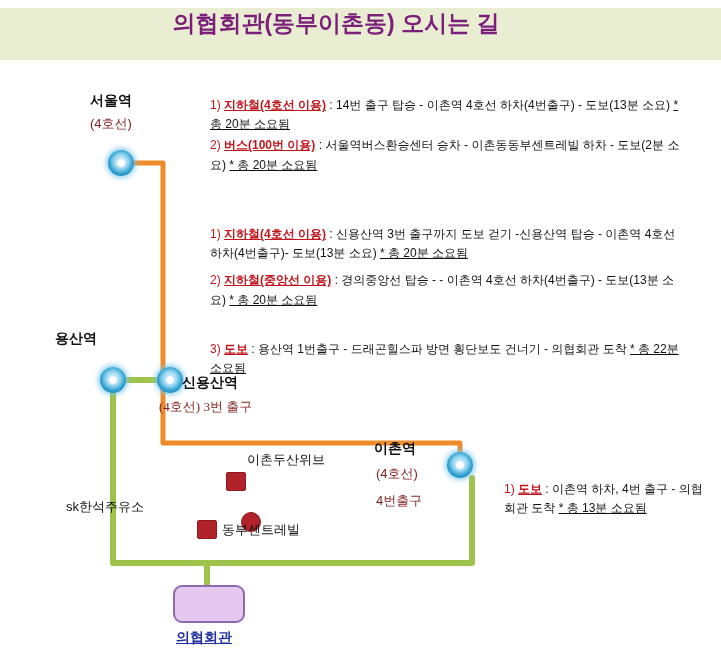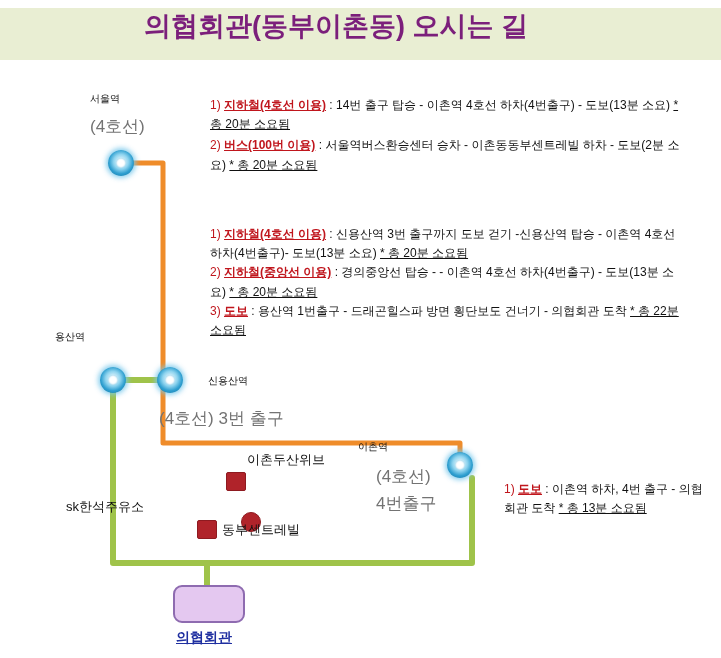--- a/index.html
+++ b/index.html
@@ -28,21 +28,21 @@
     width: 721px;
     height: 52px;
     background: #e9eed3;
   }
   .title-text {
     position: absolute;
     left: 0;
     top: 8px;
     width: 672px;
     text-align: center;
-    font-size: 27px;
+    font-size: 23px;
     font-weight: bold;
     color: #7b1f7b;
     letter-spacing: 0px;
   }
 
   
   svg.routes {
     position: absolute;
     left: 0;
     top: 0;
@@ -67,29 +67,29 @@
     width: 10px;
     height: 10px;
     border-radius: 50%;
     background: #ffffff;
     box-shadow: inset 0 0 2px #59b6dd;
   }
 
   
   .label-main {
     position: absolute;
-    font-size: 10px;
-    font-weight: normal;
+    font-size: 14px;
+    font-weight: bold;
     color: #111111;
     white-space: nowrap;
   }
   .label-sub {
     position: absolute;
-    font-size: 17px;
-    color: #737373;
+    font-size: 13px;
+    color: #7f1d1d;
     white-space: nowrap;
   }
 
   
   .landmark-box {
     position: absolute;
     width: 18px;
     height: 17px;
     background: #b0232a;
     border: 1px solid #8e1a20;
@@ -170,25 +170,25 @@
   </svg>
 
   <div class="station" style="left:108px; top:150px;"></div>
   <div class="label-main" style="left:90px; top:92px;">서울역</div>
   <div class="label-sub" style="left:90px; top:115px;">(4호선)</div>
 
   <div class="station" style="left:100px; top:367px;"></div>
   <div class="label-main" style="left:55px; top:330px;">용산역</div>
 
   <div class="station" style="left:157px; top:367px;"></div>
-  <div class="label-main" style="left:192px; top:374px;padding-left:16px;">신용산역</div>
-  <div class="label-sub" style="left:159px; top:407px;">(4호선) 3번 출구</div>
+  <div class="label-main" style="left:182px; top:374px;">신용산역</div>
+  <div class="label-sub" style="left:159px; top:398px;font-family:Liberation Serif, serif;">(4호선) 3번 출구</div>
 
   <div class="station" style="left:447px; top:452px;"></div>
-  <div class="label-main" style="left:358px; top:440px;">이촌역</div>
+  <div class="label-main" style="left:374px; top:440px;">이촌역</div>
   <div class="label-sub" style="left:376px; top:465px;">(4호선)</div>
   <div class="label-sub" style="left:376px; top:492px;">4번출구</div>
 
   <div class="landmark-box" style="left:226px; top:472px;"></div>
   <div class="landmark-label" style="left:203px; top:451px;margin-left:44px;">이촌두산위브</div>
 
   <div class="landmark-circle" style="left:241px; top:512px;"></div>
   <div class="landmark-label" style="left:66px; top:498px;">sk한석주유소</div>
 
   <div class="landmark-box" style="left:197px; top:520px;"></div>
@@ -202,25 +202,25 @@
       <span class="num">1)</span>
       <span class="kw">지하철(4호선 이용)</span><span> : 14번 출구 탑승 - 이촌역 4호선 하차(4번출구) - 도보(13분 소요) </span><span class="ul">* 총 20분 소요됨</span>
     </p>
     <p>
       <span class="num">2)</span>
       <span class="kw">버스(100번 이용)</span><span> : 서울역버스환승센터 승차 - 이촌동동부센트레빌 하차 - 도보(2분 소요) </span><span class="ul">* 총 20분 소요됨</span>
     </p>
   </div>
 
   <div class="textblock" style="left:210px; top:225px; width:480px;">
-    <p style="margin-bottom:0;">
+    <p style="margin-bottom:8px;">
       <span class="num">1)</span>
       <span class="kw">지하철(4호선 이용)</span><span> : 신용산역 3번 출구까지 도보 걷기 -신용산역 탑승 - 이촌역 4호선 하차(4번출구)- 도보(13분 소요) </span><span class="ul">* 총 20분 소요됨</span>
     </p>
-    <p style="margin-bottom:0;">
+    <p style="margin-bottom:30px;">
       <span class="num">2)</span>
       <span class="kw">지하철(중앙선 이용)</span><span> : 경의중앙선 탑승 - - 이촌역 4호선 하차(4번출구) - 도보(13분 소요) </span><span class="ul">* 총 20분 소요됨</span>
     </p>
     <p>
       <span class="num">3)</span>
       <span class="kw">도보</span><span> : 용산역 1번출구 - 드래곤힐스파 방면 횡단보도 건너기 - 의협회관 도착 </span><span class="ul">* 총 22분 소요됨</span>
     </p>
   </div>
 
   <div class="textblock" style="left:504px; top:468px; width:200px;margin-top:12px;">

